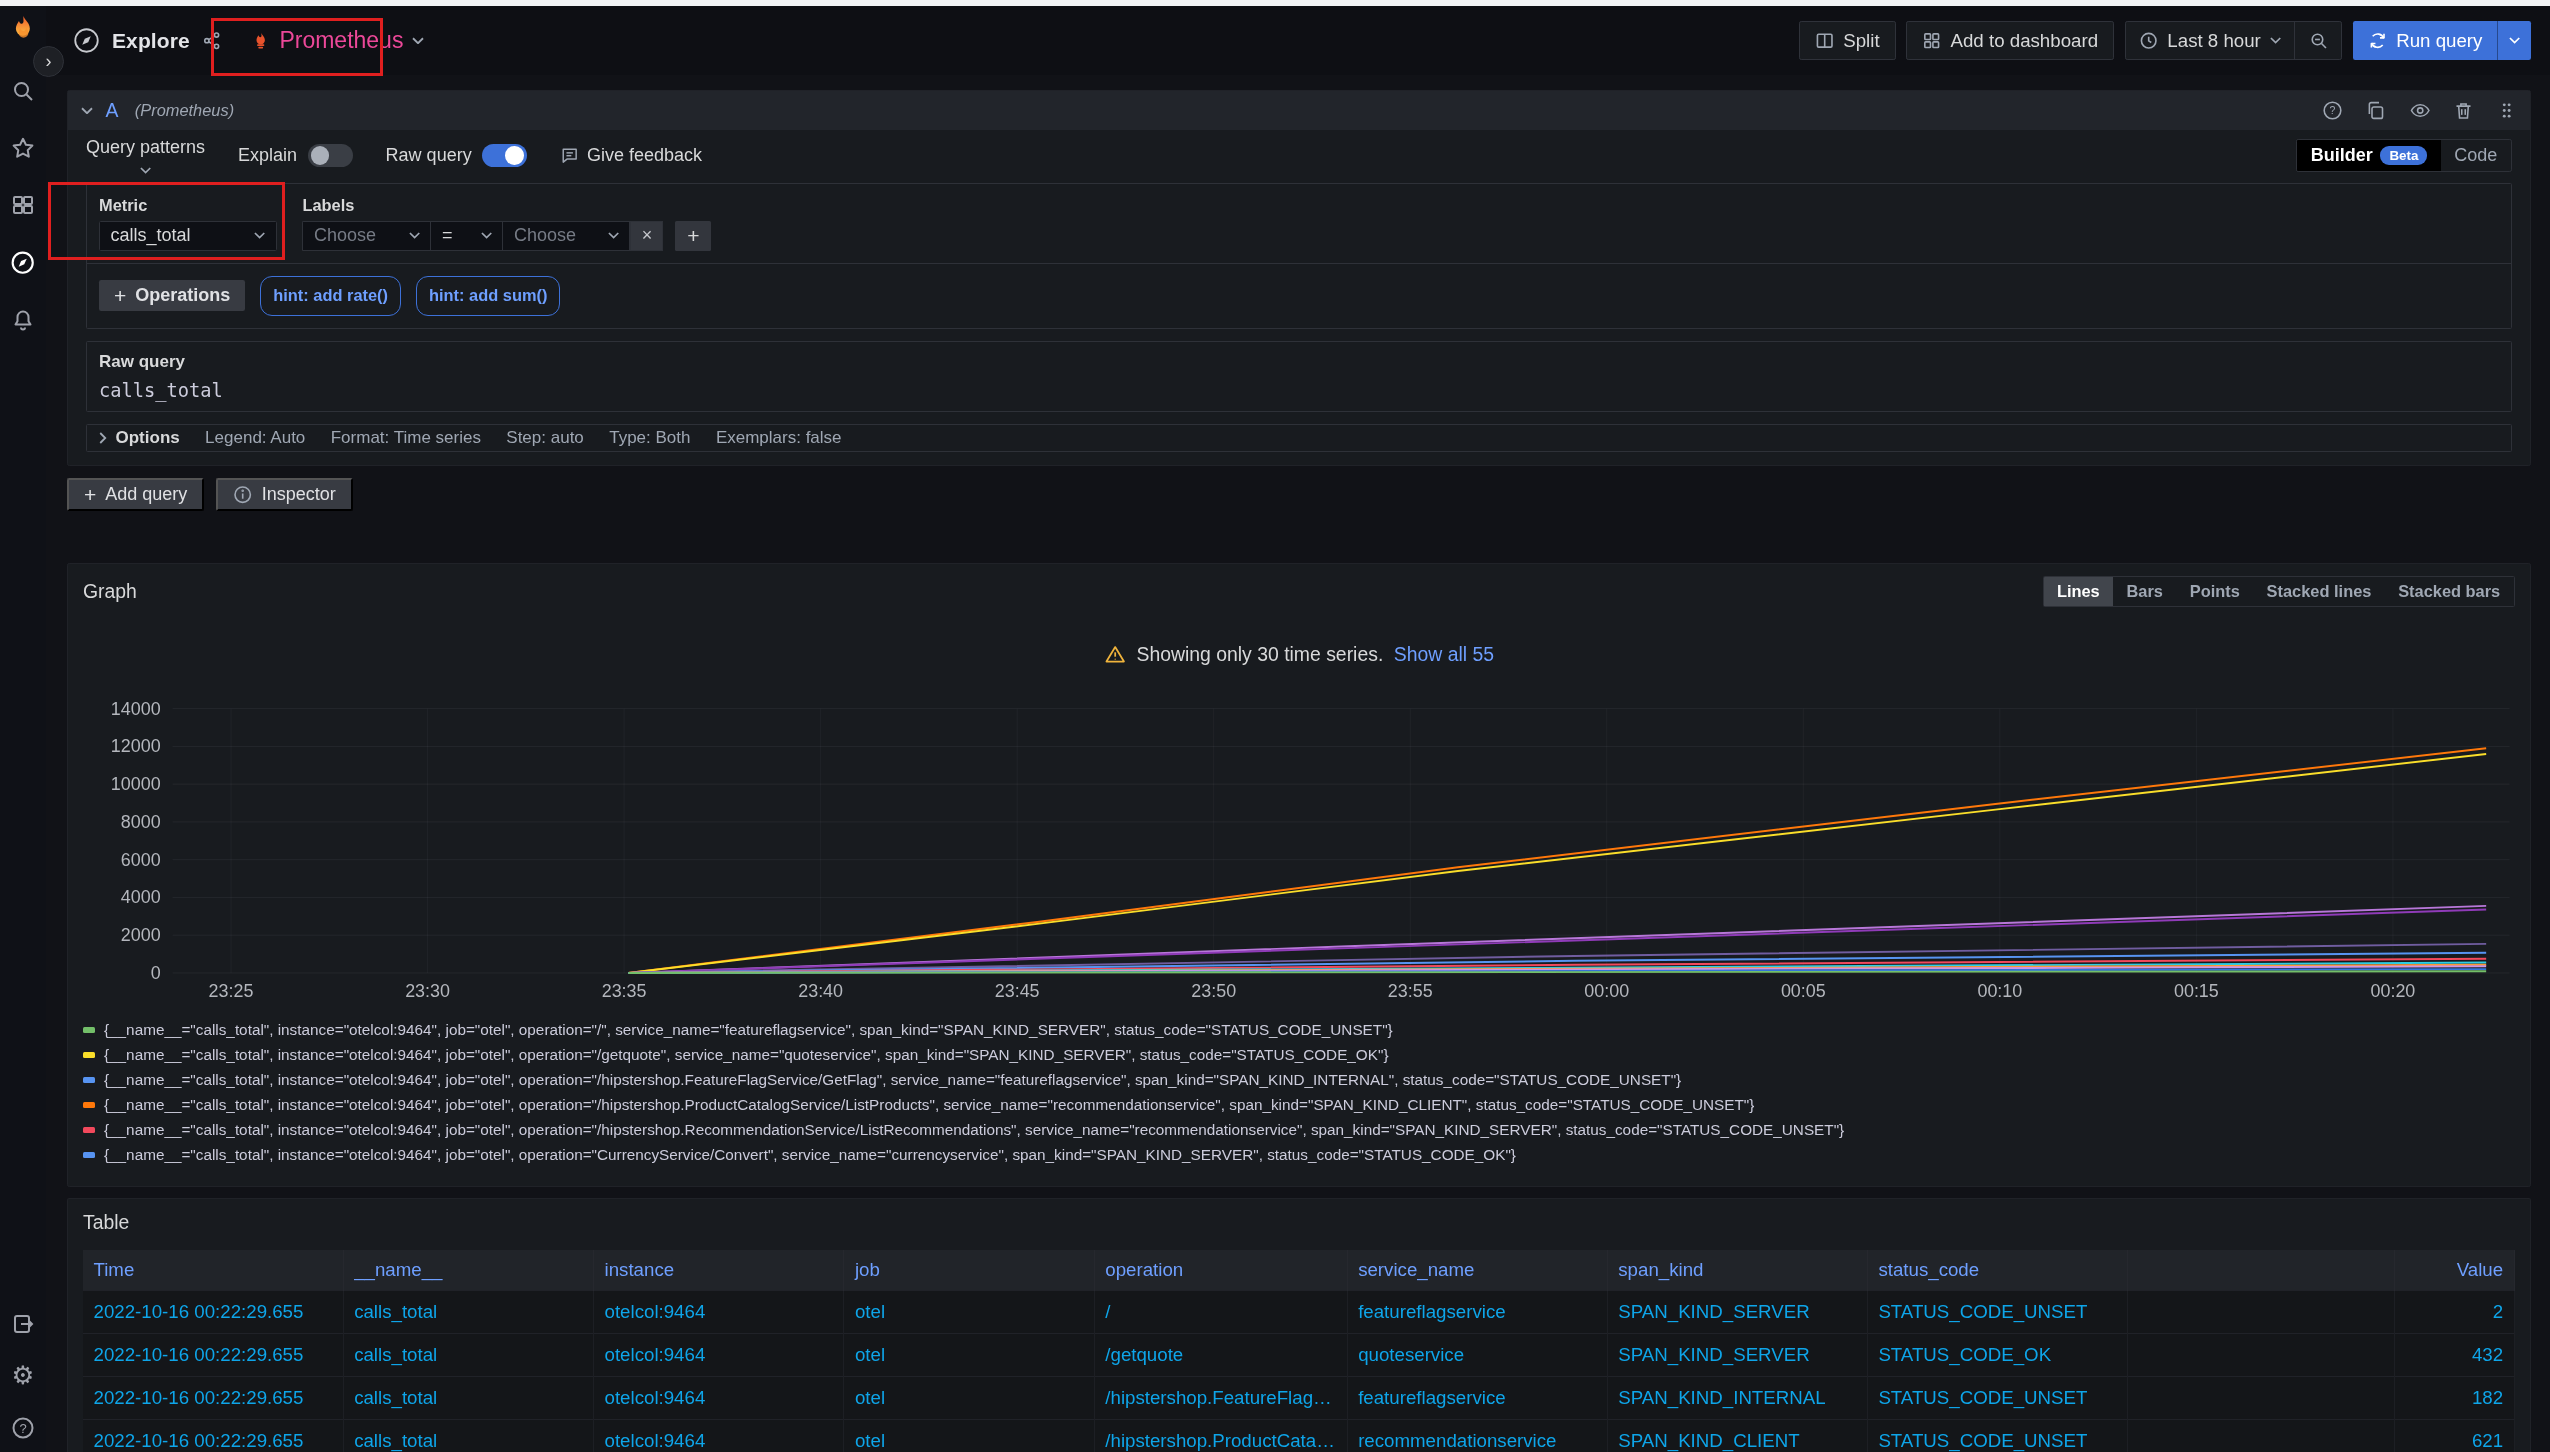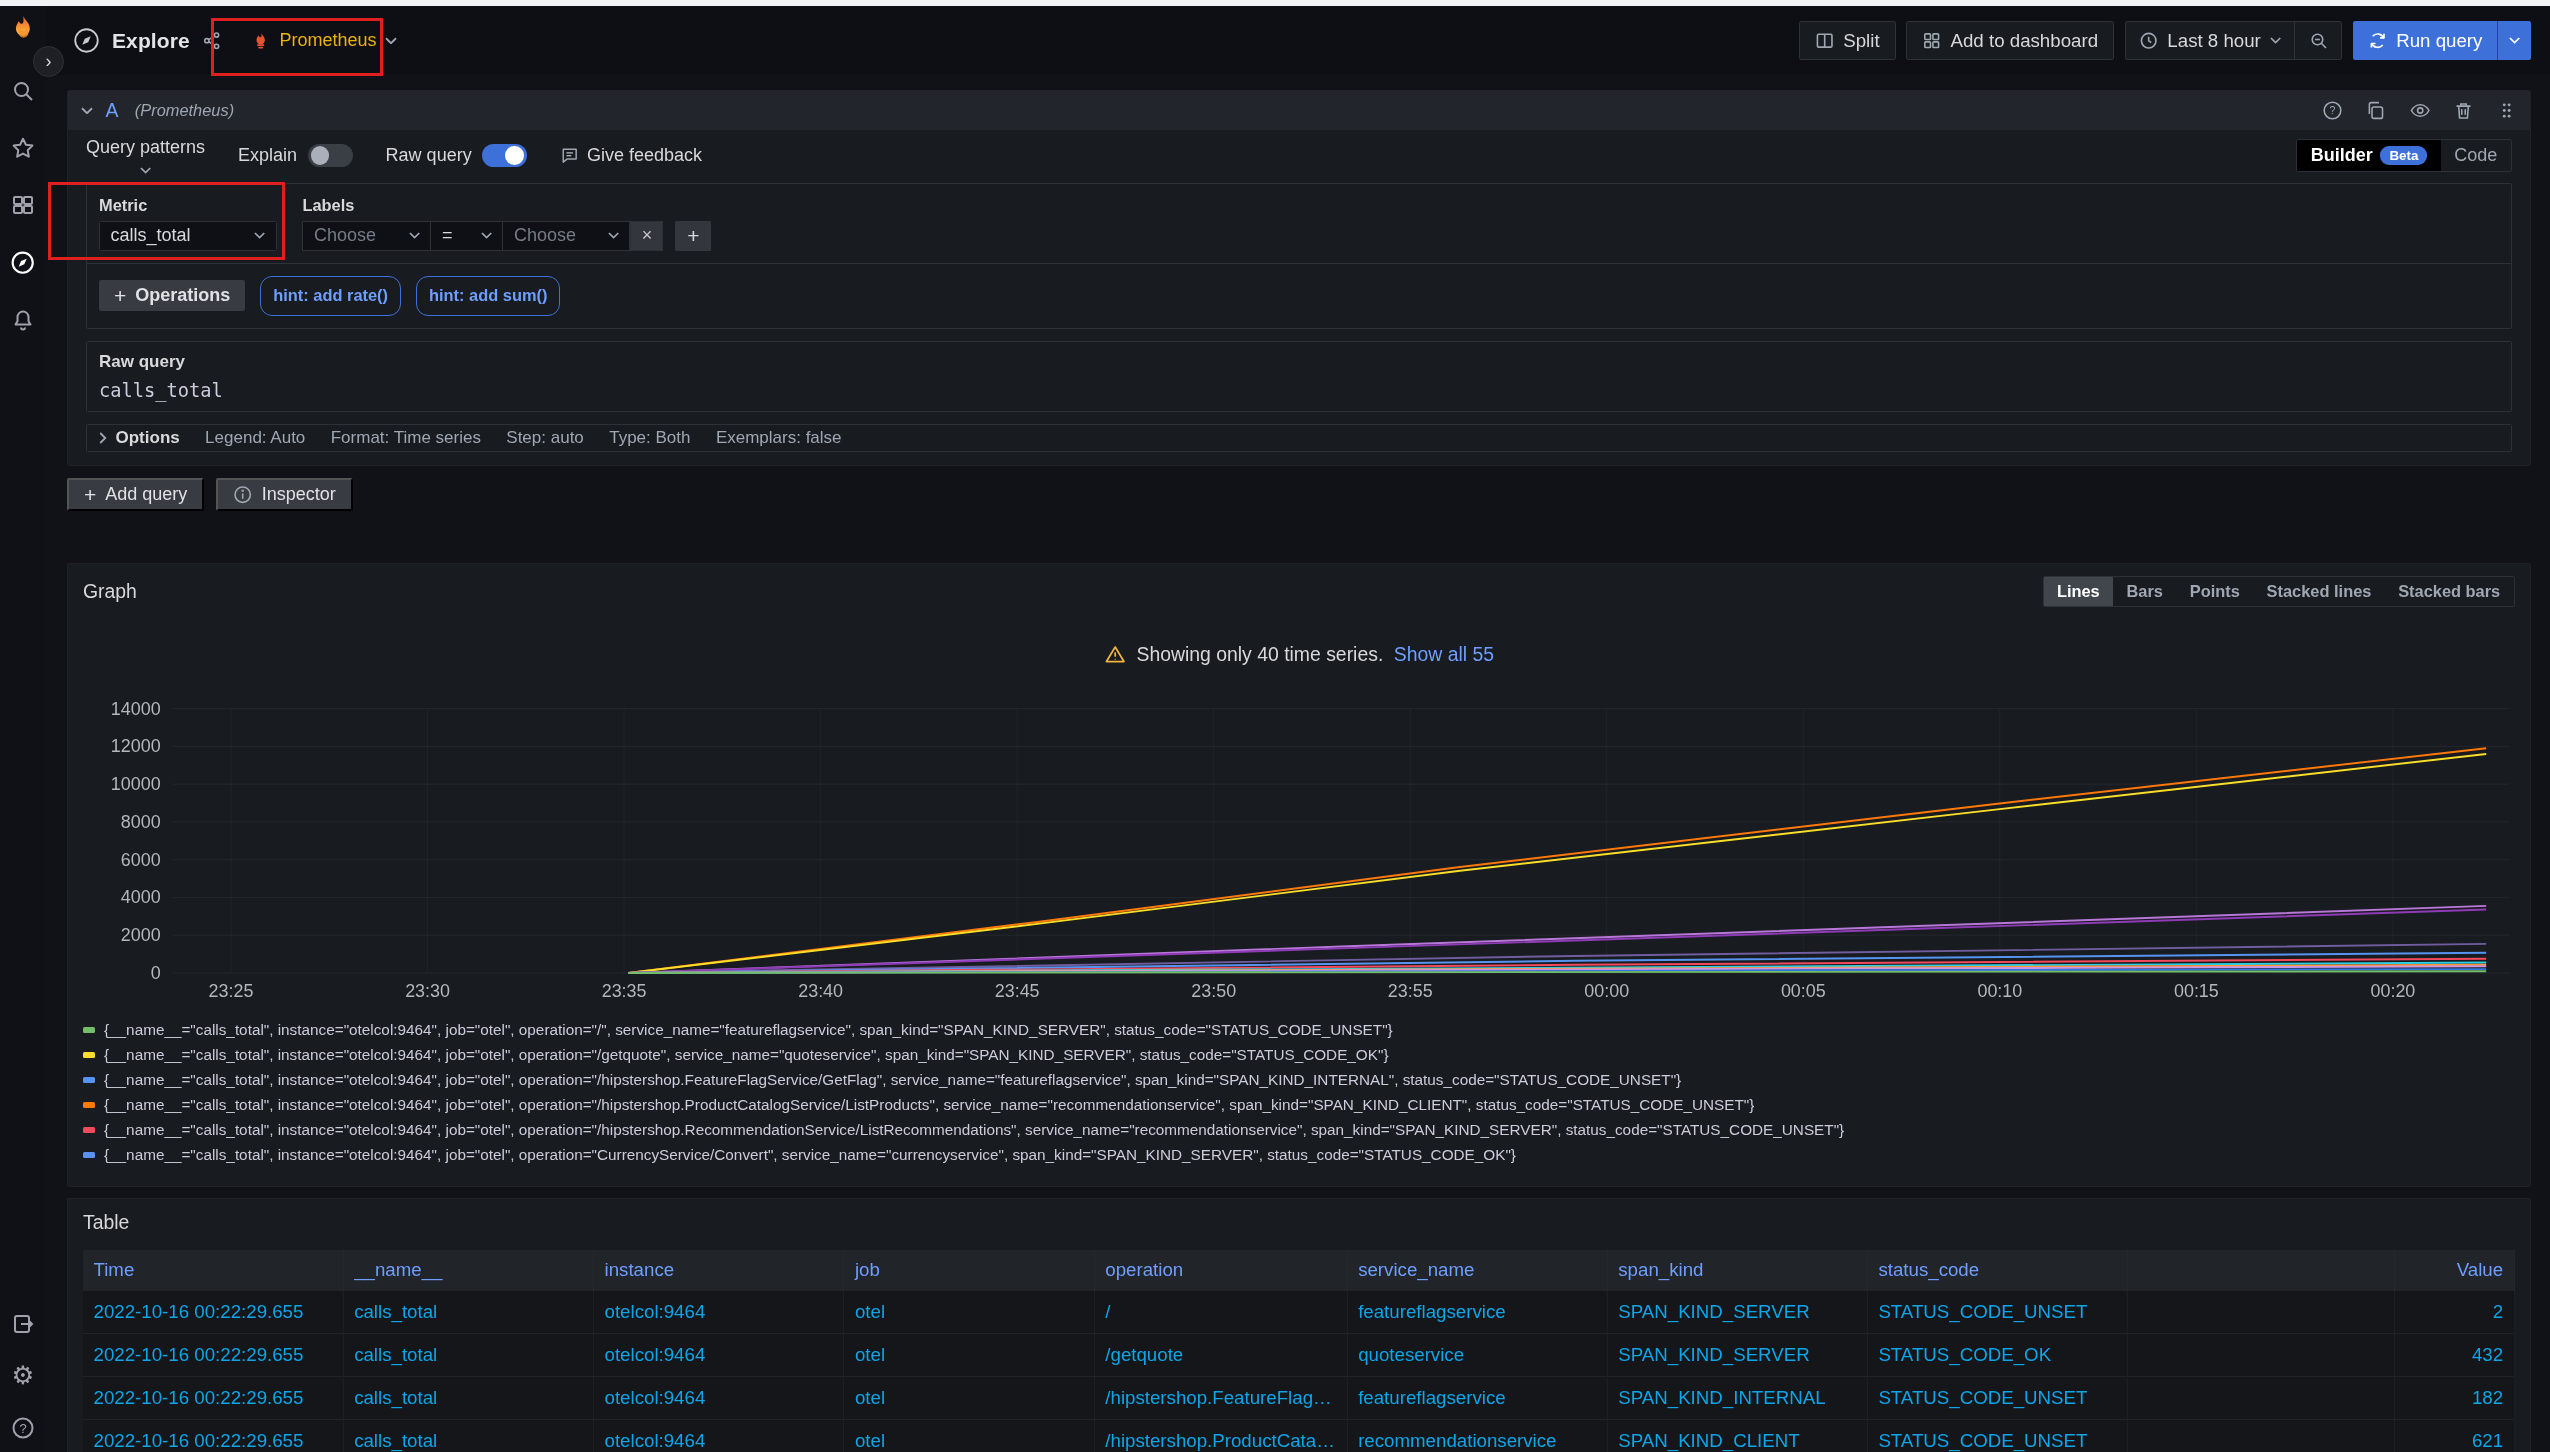--- a/index.html
+++ b/index.html
@@ -8,21 +8,21 @@
   #root { position:relative; width:2550px; height:1453px; overflow:hidden; }
 
   
   .top-strip { height:6px; background:#f2f3f5; }
   .navbar { position:absolute; left:46px; top:6px; right:0; height:69px; background:#0e0f14;
     display:flex; align-items:center; padding:0 19.4px 0 27px; z-index:5; }
   .nav-left { display:flex; align-items:center; gap:12px; }
   .explore-title { font-size:21px; font-weight:600; color:#e3e4e8; letter-spacing:0.1px; }
   .icon { display:inline-flex; align-items:center; justify-content:center; color:#9fa7b3; }
   .ds-picker { display:flex; align-items:center; gap:9px; padding:10.5px 16.4px; margin-left:1.5px; }
-  .ds-name { font-size:18px; color:#eab308; }
+  .ds-name { font-size:23px; color:#ec4899; }
   .nav-right { margin-left:auto; display:flex; align-items:center; gap:10.5px; }
   .toolbtn { display:flex; align-items:center; gap:9px; height:39px; padding:0 15px;
     background:#181b1f; border:0.7px solid #2f323a; border-radius:2.2px; font-size:18.7px;
     color:#d8d9da; font-weight:500; cursor:pointer; }
   .btn-group { display:flex; align-items:stretch; height:39px; border:0.7px solid #2f323a; border-radius:2.2px; background:#181b1f; }
   .btn-group .seg { display:flex; align-items:center; gap:9px; padding:0 13.4px; font-size:18.7px; font-weight:500; color:#d8d9da; cursor:pointer; }
   .btn-group .divider { width:0.7px; background:#2f323a; }
   .run-query { display:flex; align-items:stretch; height:39px; background:#3d71d9; border-radius:2.2px; overflow:hidden; }
   .run-query .main { display:flex; align-items:center; gap:9px; padding:0 15px; color:#fff; font-size:18.7px; font-weight:500; cursor:pointer; }
   .run-query .caret-seg { display:flex; align-items:center; padding:0 10.5px; border-left:0.7px solid rgba(0,0,0,.35); color:#fff; cursor:pointer; }
@@ -488,21 +488,21 @@
           </div>
     </div>
     <div class="warn-row">
       <span class="icon">
         <svg class="glyph" width="22.4" height="21" viewBox="0 0 24 24" fill="none" stroke="#f0b43c" stroke-width="2" stroke-linejoin="round">
               <path d="M12 3.5L22 20H2z"></path>
               <line x1="12" y1="9.5" x2="12" y2="14.5"></line>
               <circle cx="12" cy="17.3" r="0.7" fill="#f0b43c" stroke="none"></circle>
             </svg>
       </span>
-      <span>Showing only 40 time series.</span>
+      <span>Showing only 30 time series.</span>
       <span class="warn-link">Show all 55</span>
     </div>
     <div class="chart-wrap">
       <svg id="chart-svg" width="2434" height="308" viewBox="0 0 3260 412">
             <line x1="120" y1="372" x2="3250" y2="372" stroke="rgba(204,204,220,0.09)" stroke-width="1"></line>
             <text x="104" y="380" text-anchor="end" class="axis-text">0</text>
             <line x1="120" y1="321.42857142857144" x2="3250" y2="321.42857142857144" stroke="rgba(204,204,220,0.09)" stroke-width="1"></line>
             <text x="104" y="329.42857142857144" text-anchor="end" class="axis-text">2000</text>
             <line x1="120" y1="270.8571428571429" x2="3250" y2="270.8571428571429" stroke="rgba(204,204,220,0.09)" stroke-width="1"></line>
             <text x="104" y="278.8571428571429" text-anchor="end" class="axis-text">4000</text>

